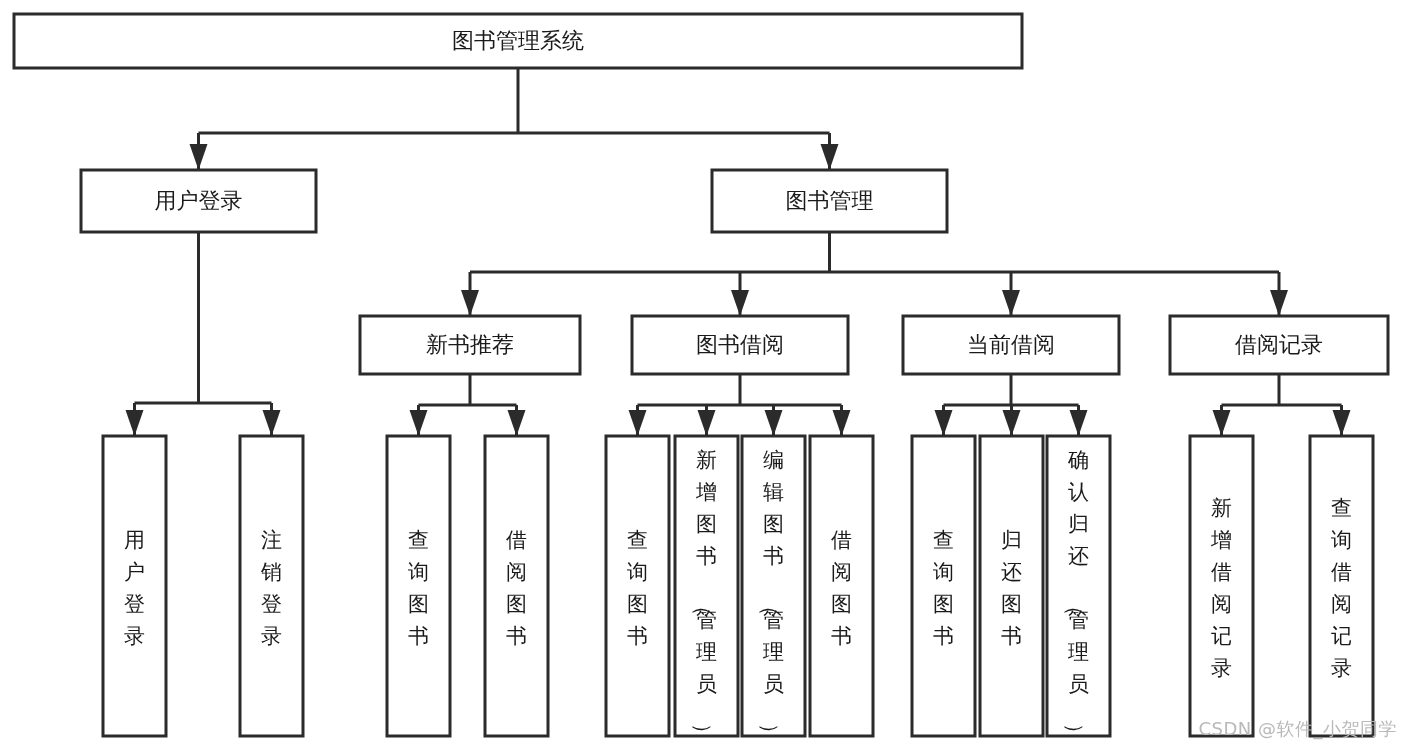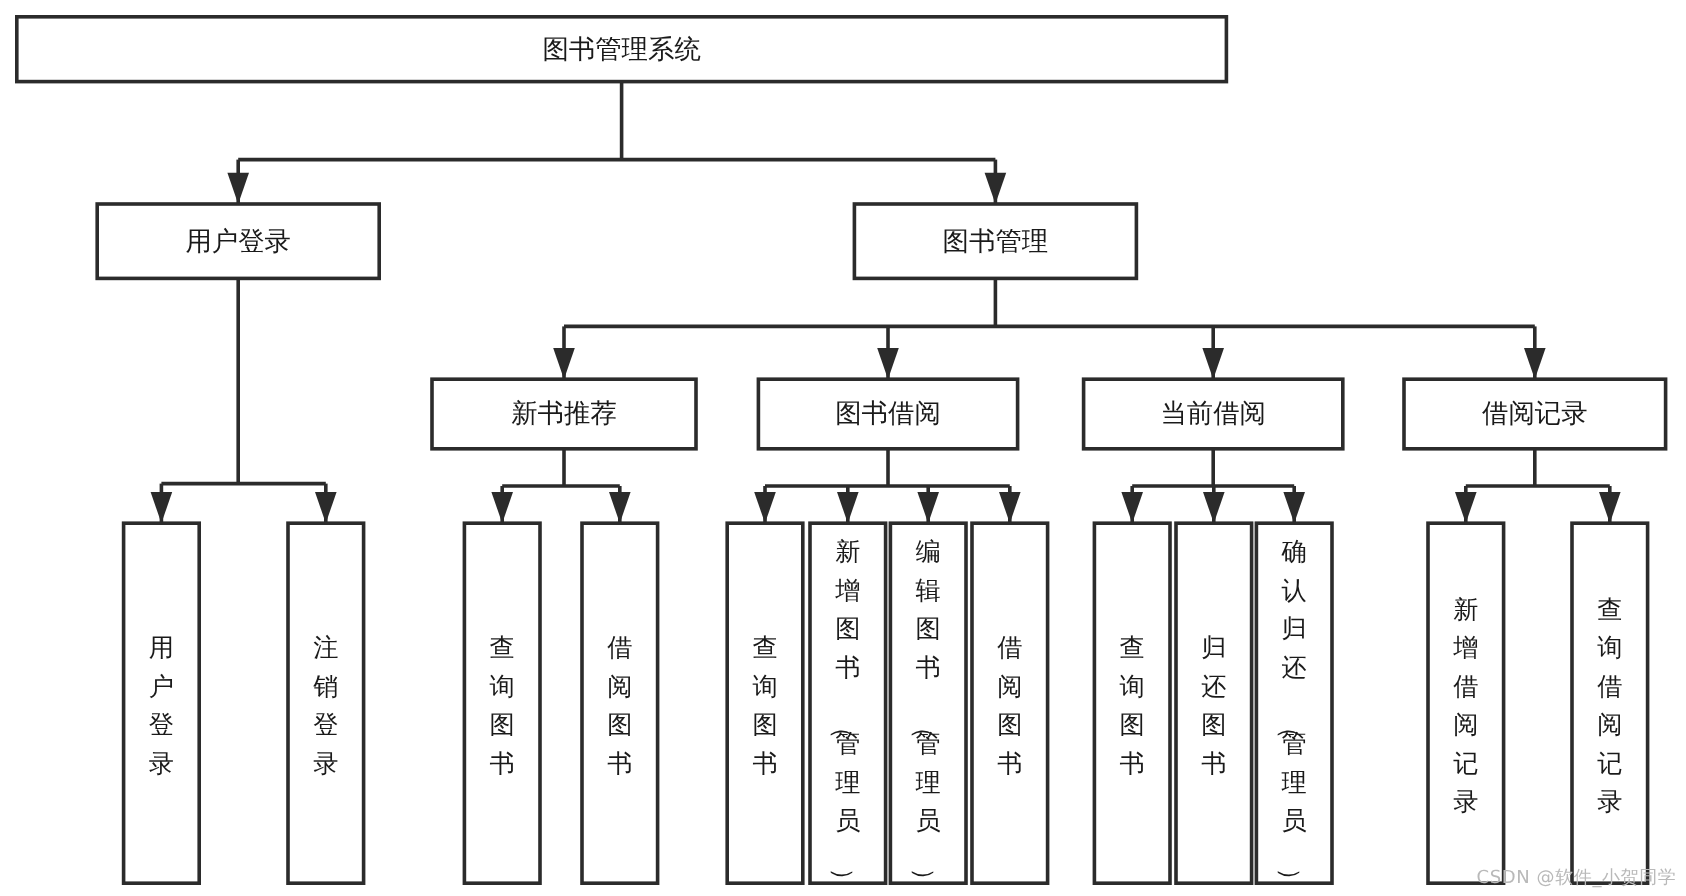--- a/index.html
+++ b/index.html
@@ -58,21 +58,21 @@
     font-family: "DejaVu Sans", "Liberation Sans", sans-serif;
     font-size: 21px;
     fill: #1a1a1a;
     text-anchor: middle;
   }
   .watermark {
     position: absolute;
     right: 8px;
     bottom: 6px;
     font-family: "DejaVu Sans", "Liberation Sans", sans-serif;
-    font-size: 15px;
+    font-size: 18px;
     color: #b9b9b9;
     letter-spacing: 0.5px;
     white-space: nowrap;
     user-select: none;
   }
 </style>
 </head>
 <body>
 
 <div id="diagram-root">

